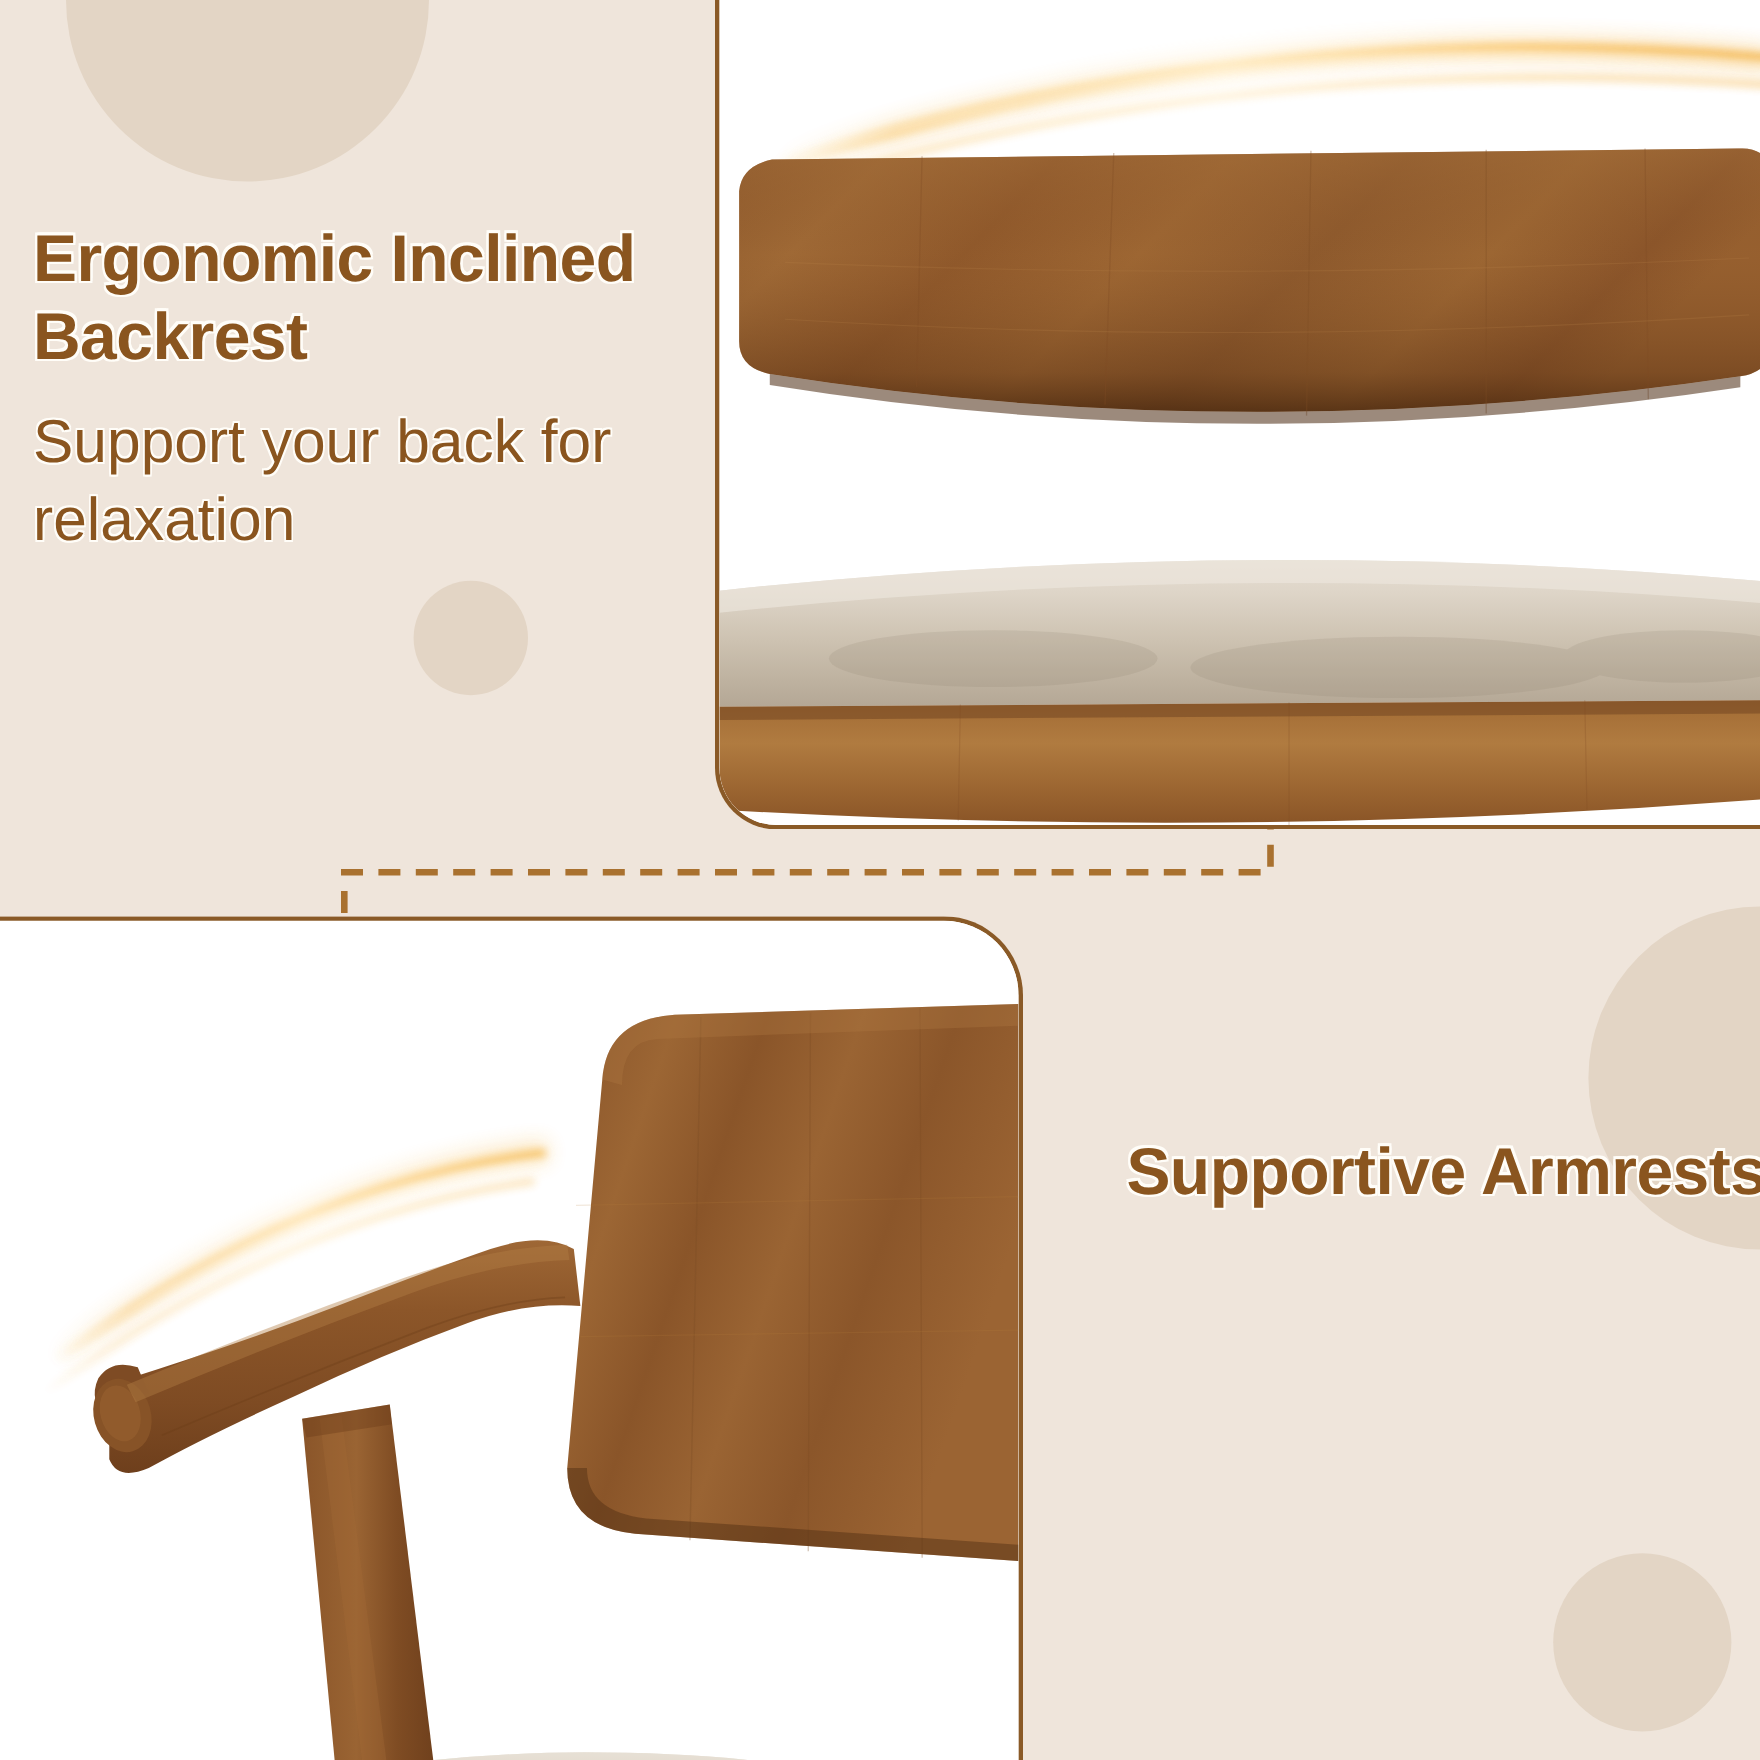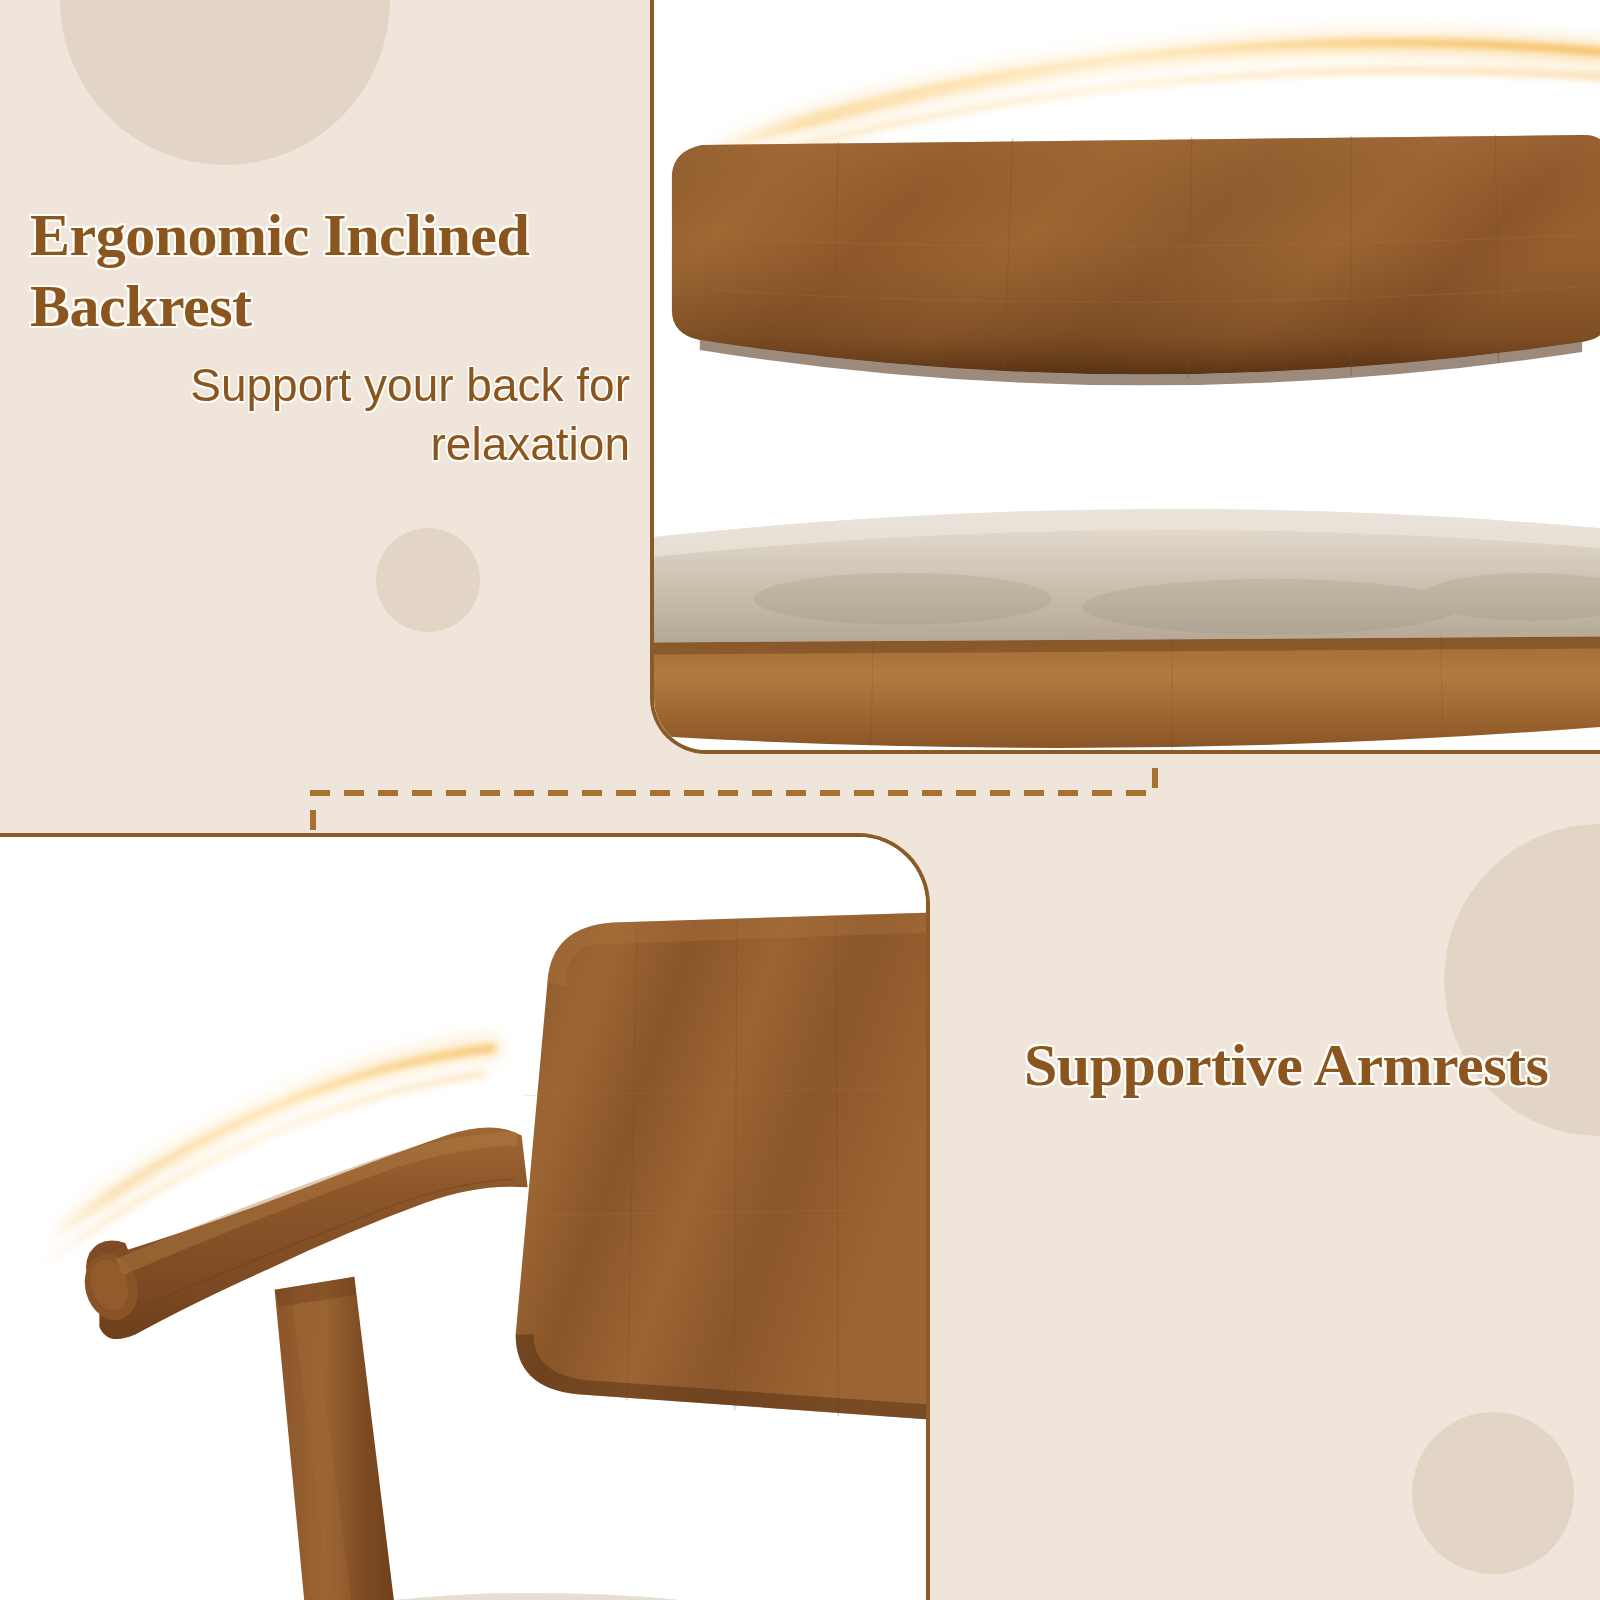--- a/index.html
+++ b/index.html
@@ -66,45 +66,44 @@
   .panel-photo { position: absolute; left: 0; top: 0; width: 100%; height: 100%; display: block; }
 
   
   .text-block { position: absolute; }
 
   #text-backrest { left: 30px; top: 200px;  width: 600px; }
   #text-armrest  { left: 1024px; top: 1030px; width: 600px; }
 
   .feature-title {
     margin: 0;
-    font-family: Liberation Serif, serif;
+    font-family: Liberation Sans, sans-serif;
     font-size: 60px;
     font-weight: bold;
     line-height: 1.18;
     color: #8A551F;
     letter-spacing: -0.5px;
     text-shadow:
        2px  0 0 #FFFDF8, -2px  0 0 #FFFDF8,
        0  2px 0 #FFFDF8,  0 -2px 0 #FFFDF8,
        2px  2px 0 #FFFDF8, -2px  2px 0 #FFFDF8,
        2px -2px 0 #FFFDF8, -2px -2px 0 #FFFDF8;
   }
   .feature-subtitle {
-    margin: 14px 0 0 0;
+    margin: 24px 0 0 0;
     font-family: "Liberation Sans", sans-serif;
-    font-size: 46px;
+    font-size: 55px;
     font-weight: normal;
     line-height: 1.30;
     color: #8A551F;
     text-shadow:
        1.5px  0 0 #FFFDF8, -1.5px  0 0 #FFFDF8,
        0  1.5px 0 #FFFDF8,  0 -1.5px 0 #FFFDF8,
        1.5px  1.5px 0 #FFFDF8, -1.5px  1.5px 0 #FFFDF8,
        1.5px -1.5px 0 #FFFDF8, -1.5px -1.5px 0 #FFFDF8;
-    text-align: right;
   }
 </style>
 </head>
 <body>
 
 <div id="infographic">
 
   <div class="deco-circle" id="deco-circle-topleft"></div>
   <div class="deco-circle" id="deco-circle-midleft"></div>
   <div class="deco-circle" id="deco-circle-right"></div>

